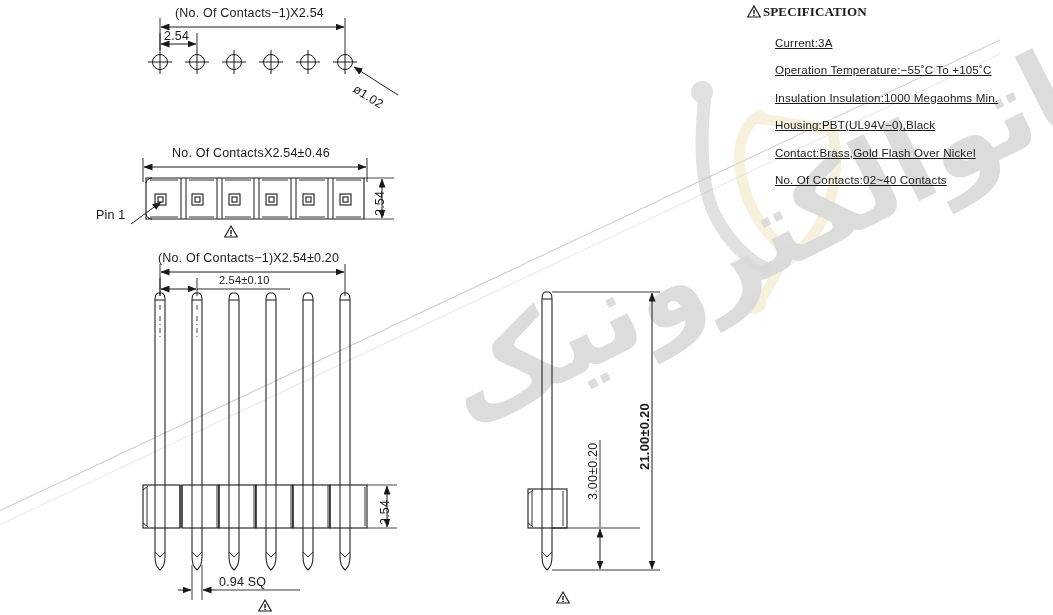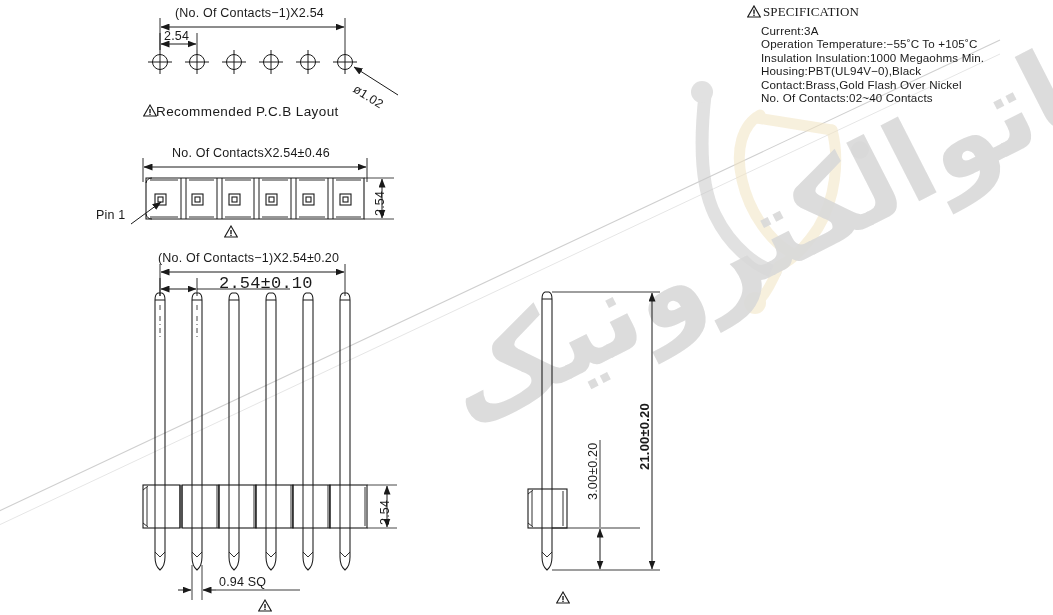--- a/index.html
+++ b/index.html
@@ -9,32 +9,32 @@
     color:#1a1a1a;
   }
   #stage{position:absolute;left:0;top:0;width:1053px;height:615px;}
   svg.layer{position:absolute;left:0;top:0;width:1053px;height:615px;}
   .wm{position:absolute;left:0;top:0;width:1053px;height:615px;pointer-events:none;}
   .spec{
     position:absolute;left:747px;top:4px;width:300px;
   }
   .spec-title{
     font-family:"Liberation Serif", serif;
-    font-weight:normal;font-size:13px;letter-spacing:.1px;
+    font-weight:bold;font-size:13px;letter-spacing:.1px;
     display:inline-block;vertical-align:top;
   }
   .warn{
     display:inline-block;width:13px;height:12px;position:relative;vertical-align:top;
   }
   .spec-list{
     margin:2px 0 0 14px;padding:0;list-style:none;
     font-size:11.6px;line-height:13.4px;letter-spacing:.15px;
     white-space:nowrap;
   }
-  .spec-list li{margin:0;padding:0;}
+  .spec-list li{margin:14px;padding:0;text-decoration:underline;}
   .lbl{
     position:absolute;font-size:12px;white-space:nowrap;
     letter-spacing:.2px;
   }
   .rot90{transform:rotate(-90deg);transform-origin:left top;}
   .bold{font-weight:bold;}
   .pcbcap{
     position:absolute;left:143px;top:104px;font-size:13.5px;letter-spacing:.4px;white-space:nowrap;
   }
 </style>
@@ -333,43 +333,34 @@
         <line x1="600" y1="529" x2="600" y2="569" marker-start="url(#arl)" marker-end="url(#ar)"></line>
       </g>
 
     </g>
   </svg>
 
   <div class="lbl" style="left:175px;top:6px;font-size:12.5px;">(No. Of  Contacts−1)X2.54</div>
   <div class="lbl" style="left:164px;top:29px;font-size:12.5px;">2.54</div>
   <div class="lbl" style="left:358px;top:82px;font-size:12.5px;transform:rotate(32deg);transform-origin:left top;">ø1.02</div>
 
-  <div class="pcbcap">
-    <span class="warn">
-      <svg viewBox="0 0 14 13" width="14" height="13">
-          <polygon points="7,1 13.3,12 0.7,12" fill="none" stroke="#1a1a1a" stroke-width="1.1"></polygon>
-          <rect x="6.3" y="5" width="1.4" height="4" fill="#1a1a1a"></rect>
-          <rect x="6.3" y="9.7" width="1.4" height="1.3" fill="#1a1a1a"></rect>
-        </svg>
-    </span><span>Recommended  P.C.B  Layout</span>
-  </div>
 
   <div class="lbl" style="left:172px;top:146px;font-size:12.5px;">No.  Of  ContactsX2.54±0.46</div>
   <div class="lbl rot90" style="left:373px;top:216px;font-size:12.5px;">2.54</div>
   <div class="lbl" style="left:96px;top:208px;font-size:12.5px;text-align:center;">Pin  1</div>
   <div style="position:absolute;left:224px;top:224px;width:14px;height:13px;">
     <svg viewBox="0 0 14 13" width="14" height="13">
         <polygon points="7,1 13.3,12 0.7,12" fill="none" stroke="#1a1a1a" stroke-width="1.1"></polygon>
         <rect x="6.3" y="5" width="1.4" height="4" fill="#1a1a1a"></rect>
         <rect x="6.3" y="9.7" width="1.4" height="1.3" fill="#1a1a1a"></rect>
       </svg>
   </div>
 
   <div class="lbl" style="left:158px;top:251px;font-size:12.5px;">(No.  Of  Contacts−1)X2.54±0.20</div>
-  <div class="lbl" style="left:219px;top:274px;font-size:17px;font-family:Liberation Mono, monospace;">2.54±0.10</div>
+  <div class="lbl" style="left:219px;top:274px;font-size:11px;">2.54±0.10</div>
   <div class="lbl rot90" style="left:378px;top:525px;font-size:12.5px;">2.54</div>
   <div class="lbl" style="left:219px;top:575px;font-size:12.5px;">0.94  SQ</div>
   <div style="position:absolute;left:258px;top:598px;width:14px;height:13px;">
     <svg viewBox="0 0 14 13" width="14" height="13">
         <polygon points="7,1 13.3,12 0.7,12" fill="none" stroke="#1a1a1a" stroke-width="1.1"></polygon>
         <rect x="6.3" y="5" width="1.4" height="4" fill="#1a1a1a"></rect>
         <rect x="6.3" y="9.7" width="1.4" height="1.3" fill="#1a1a1a"></rect>
       </svg>
   </div>
 

